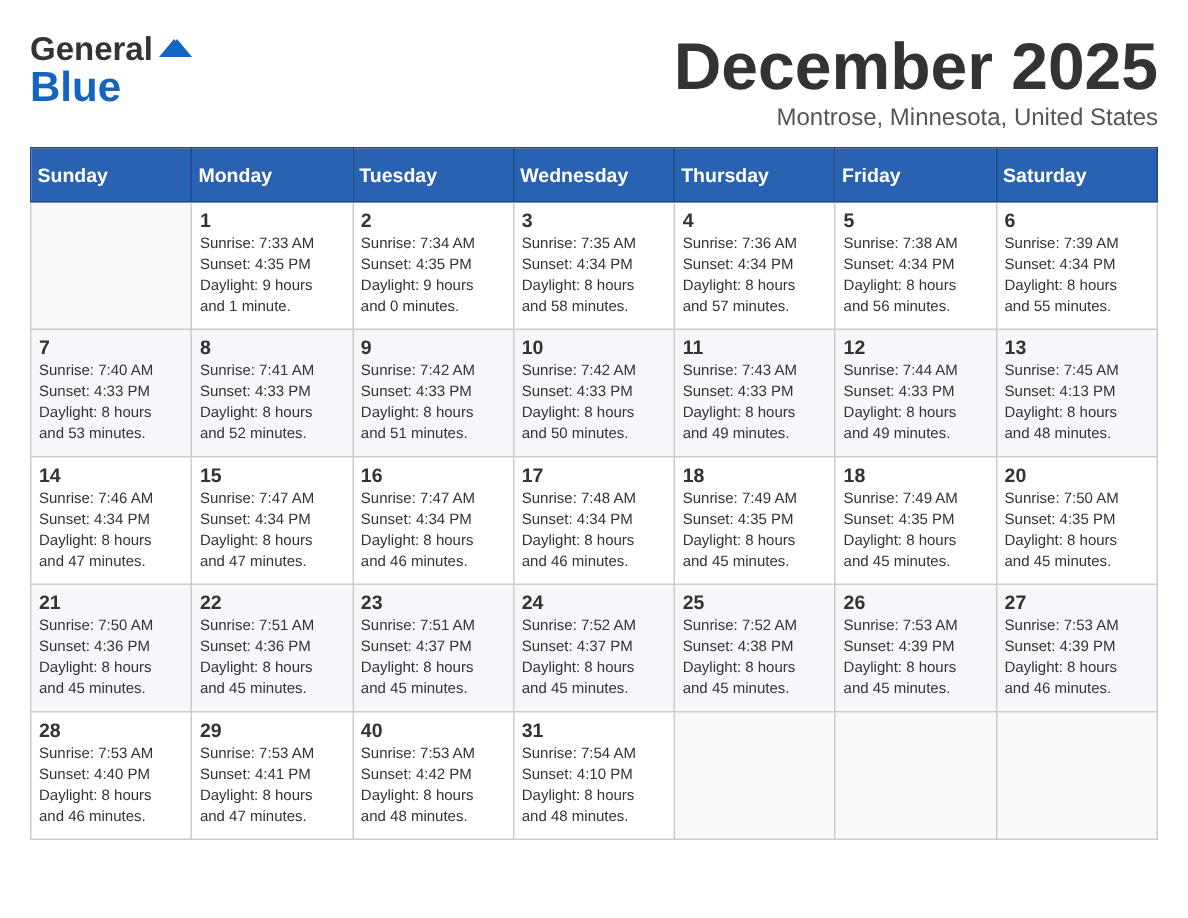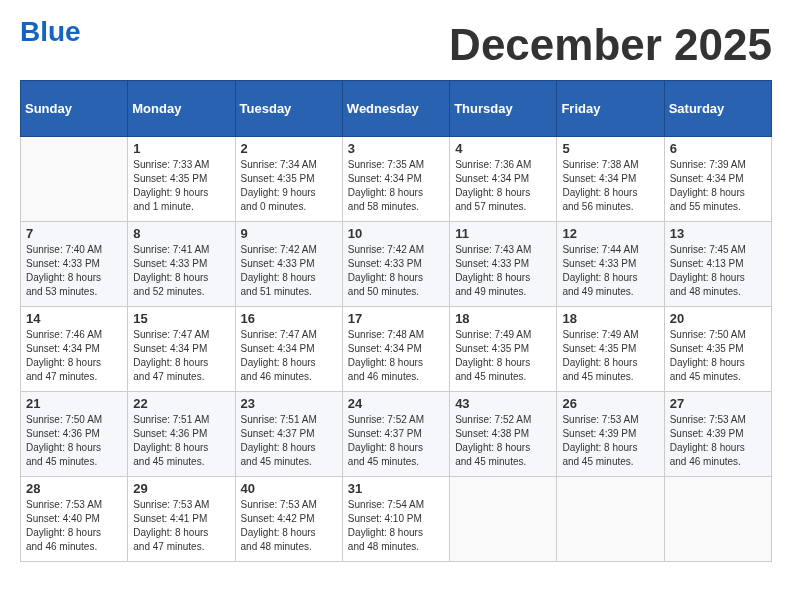--- a/index.html
+++ b/index.html
@@ -40,21 +40,21 @@
     table {
       width: 100%;
       border-collapse: collapse;
       border: 1px solid #ccc;
     }
     th {
       background: #2962b0;
       color: #fff;
       font-size: 13px;
       font-weight: bold;
-      padding: 20px 4px;
+      padding: 10px 4px;
       text-align: left;
       border: 1px solid #1a4a8a;
     }
     td {
       vertical-align: top;
       border: 1px solid #ccc;
       padding: 4px 5px;
       width: calc(100% / 7);
       min-height: 80px;
       background: #fff;
@@ -76,24 +76,32 @@
     .empty-cell {
       background: #f9f9f9;
     }
     .week-row td { height: 85px; }
   </style>
 </head>
 <body>
 
 <div class="header">
   <div class="logo">
+    <div class="logo-row">
+      <span style="font-size:22px;font-weight:bold;color:#333;">General</span>
+      <svg width="28" height="18" viewBox="0 0 28 18">
+        <polygon points="4,14 14,2 24,14" fill="#1565c0"></polygon>
+        <polygon points="12,14 22,2 32,14" fill="#1565c0" transform="translate(-6,0)"></polygon>
+      </svg>
+    </div>
     <span style="font-size:28px;font-weight:bold;color:#1565c0;margin-top:-4px;">Blue</span>
   </div>
   <div class="title-area">
     <div class="calendar-title">December 2025</div>
+    <div class="calendar-subtitle">Montrose, Minnesota, United States</div>
   </div>
 </div>
 
 <table>
   <thead>
     <tr id="header-row">
         <th>Sunday</th>
         <th>Monday</th>
         <th>Tuesday</th>
         <th>Wednesday</th>
@@ -273,21 +281,21 @@
 and 45 minutes.</div>
         </td>
         <td>
           <div class="day-num">24</div>
           <div class="day-info" style="white-space: pre-line;">Sunrise: 7:52 AM
 Sunset: 4:37 PM
 Daylight: 8 hours
 and 45 minutes.</div>
         </td>
         <td>
-          <div class="day-num">43</div>
+          <div class="day-num">25</div>
           <div class="day-info" style="white-space: pre-line;">Sunrise: 7:52 AM
 Sunset: 4:38 PM
 Daylight: 8 hours
 and 45 minutes.</div>
         </td>
         <td>
           <div class="day-num">26</div>
           <div class="day-info" style="white-space: pre-line;">Sunrise: 7:53 AM
 Sunset: 4:39 PM
 Daylight: 8 hours

